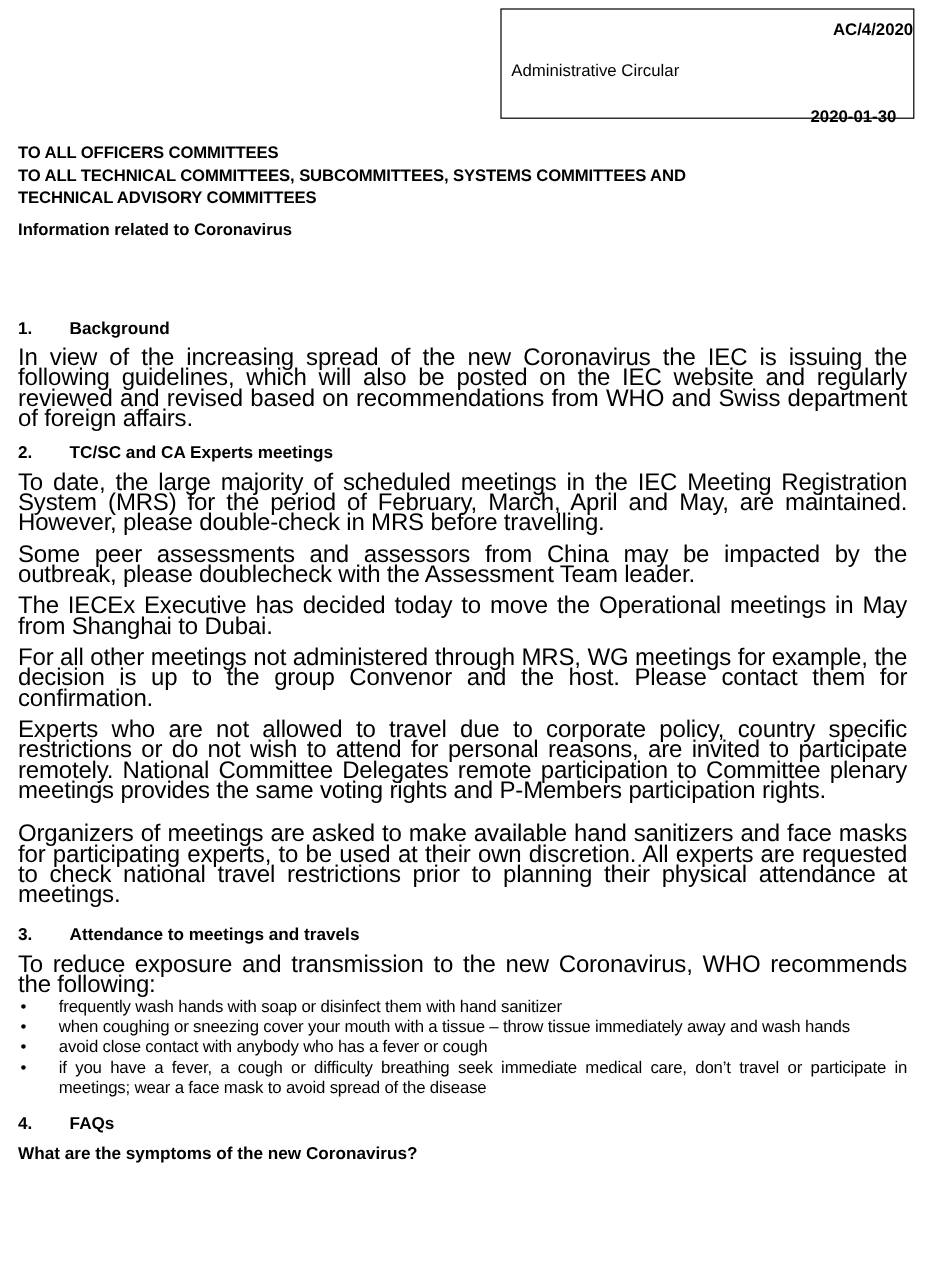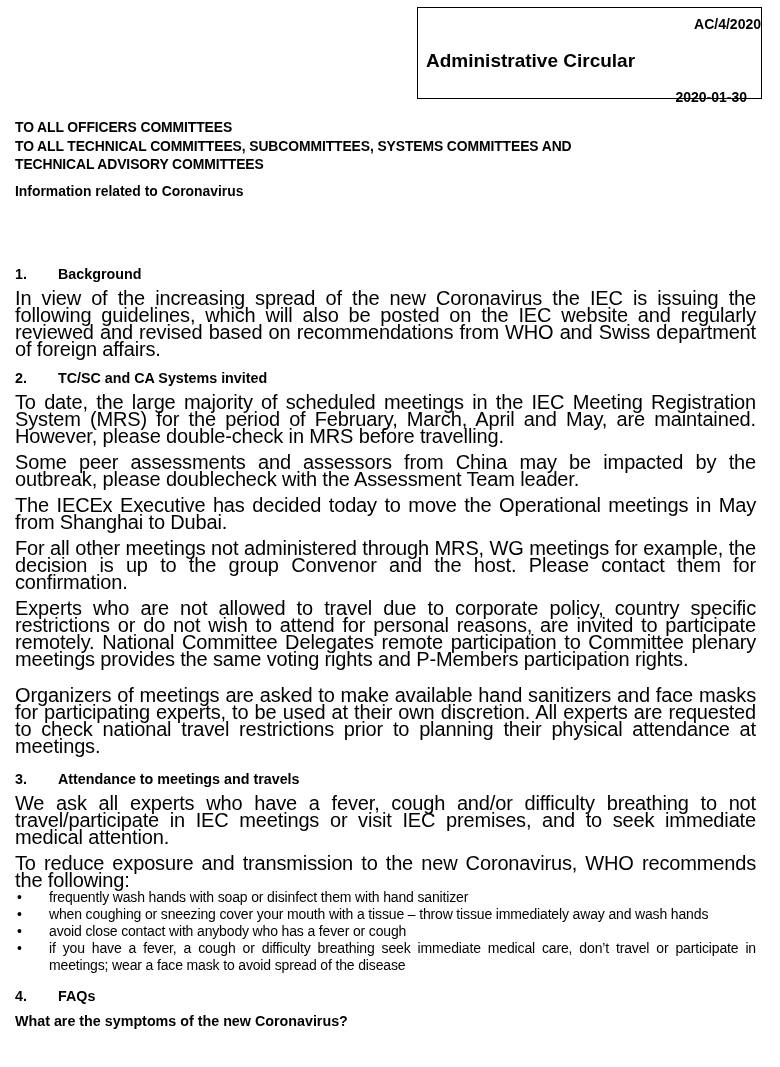--- a/index.html
+++ b/index.html
@@ -5,21 +5,21 @@
   html, body { margin: 0; padding: 0; background: #ffffff; }
   body {
     width: 780px; height: 1067px; position: relative; overflow: hidden;
     font-family: "Liberation Sans", sans-serif; color: #000;
   }
   .header-box {
     position: absolute; left: 417px; top: 7px; width: 345px; height: 92px;
     border: 1.5px solid #000; box-sizing: border-box;
   }
   .hb-ref { position: absolute; right: 0; top: 8px; font-weight: bold; font-size: 14px; }
-  .hb-type { position: absolute; left: 8px; top: 42px; font-weight: bold; font-size: 19px; }
+  .hb-type { position: absolute; left: 8px; top: 42px; font-weight: normal; font-size: 14px; }
   .hb-date { position: absolute; right: 14px; top: 70px; font-weight: bold; font-size: 14px; margin-top: 11px; }
 
   .content { position: absolute; left: 15px; top: 118px; width: 741px; }
   .recipients { font-weight: bold; font-size: 13.9px; line-height: 18.5px; letter-spacing: -0.1px; }
   .subject { font-weight: bold; font-size: 13.9px; margin-top: 9px; }
 
   .section-h { font-weight: bold; font-size: 14.3px; display: flex; margin: 0; }
   .section-h .num { width: 43px; }
   p.body { font-size: 20px; line-height: 17px; margin: 0; text-align: justify; letter-spacing: -0.15px; }
   ul.bullets { list-style: none; margin: 0; padding: 0; }
@@ -46,34 +46,33 @@
   <div class="subject">Information related to Coronavirus</div>
 
   <div class="section-h" style="margin-top:67px;">
     <span class="num">1.</span>
     <span>Background</span>
   </div>
   <p class="body" style="margin-top:8px;">In view of the increasing spread of the new Coronavirus the IEC is issuing the following guidelines, which will also be posted on the IEC website and regularly reviewed and revised based on recommendations from WHO and Swiss department of foreign affairs.</p>
 
   <div class="section-h" style="margin-top:12px;">
     <span class="num">2.</span>
-    <span>TC/SC and CA Systems invited</span>
+    <span>TC/SC and CA Experts meetings</span>
   </div>
   <p class="body" style="margin-top:8px;">To date, the large majority of scheduled meetings in the IEC Meeting Registration System (MRS) for the period of February, March, April and May, are maintained. However, please double-check in MRS before travelling.</p>
   <p class="body" style="margin-top:9px;">Some peer assessments and assessors from China may be impacted by the outbreak, please doublecheck with the Assessment Team leader.</p>
   <p class="body" style="margin-top:9px;">The IECEx Executive has decided today to move the Operational meetings in May from Shanghai to Dubai.</p>
   <p class="body" style="margin-top:9px;">For all other meetings not administered through MRS, WG meetings for example, the decision is up to the group Convenor and the host. Please contact them for confirmation.</p>
   <p class="body" style="margin-top:9px;">Experts who are not allowed to travel due to corporate policy, country specific restrictions or do not wish to attend for personal reasons, are invited to participate remotely. National Committee Delegates remote participation to Committee plenary meetings provides the same voting rights and P-Members participation rights.</p>
   <p class="body" style="margin-top:19px;">Organizers of meetings are asked to make available hand sanitizers and face masks for participating experts, to be used at their own discretion. All experts are requested to check national travel restrictions prior to planning their physical attendance at meetings.</p>
 
   <div class="section-h" style="margin-top:16px;">
     <span class="num">3.</span>
     <span>Attendance to meetings and travels</span>
   </div>
-  <p class="body" style="margin-top:8px;">We ask all experts who have a fever, cough and/or difficulty breathing to not travel/participate in IEC meetings or visit IEC premises, and to seek immediate medical attention.</p>
   <p class="body" style="margin-top:9px;">To reduce exposure and transmission to the new Coronavirus, WHO recommends the following:</p>
   <ul class="bullets">
     <li>
         <span class="dot">•</span>
         <span class="txt">frequently wash hands with soap or disinfect them with hand sanitizer</span>
       </li>
     <li>
         <span class="dot">•</span>
         <span class="txt">when coughing or sneezing cover your mouth with a tissue – throw tissue immediately away and wash hands</span>
       </li>

